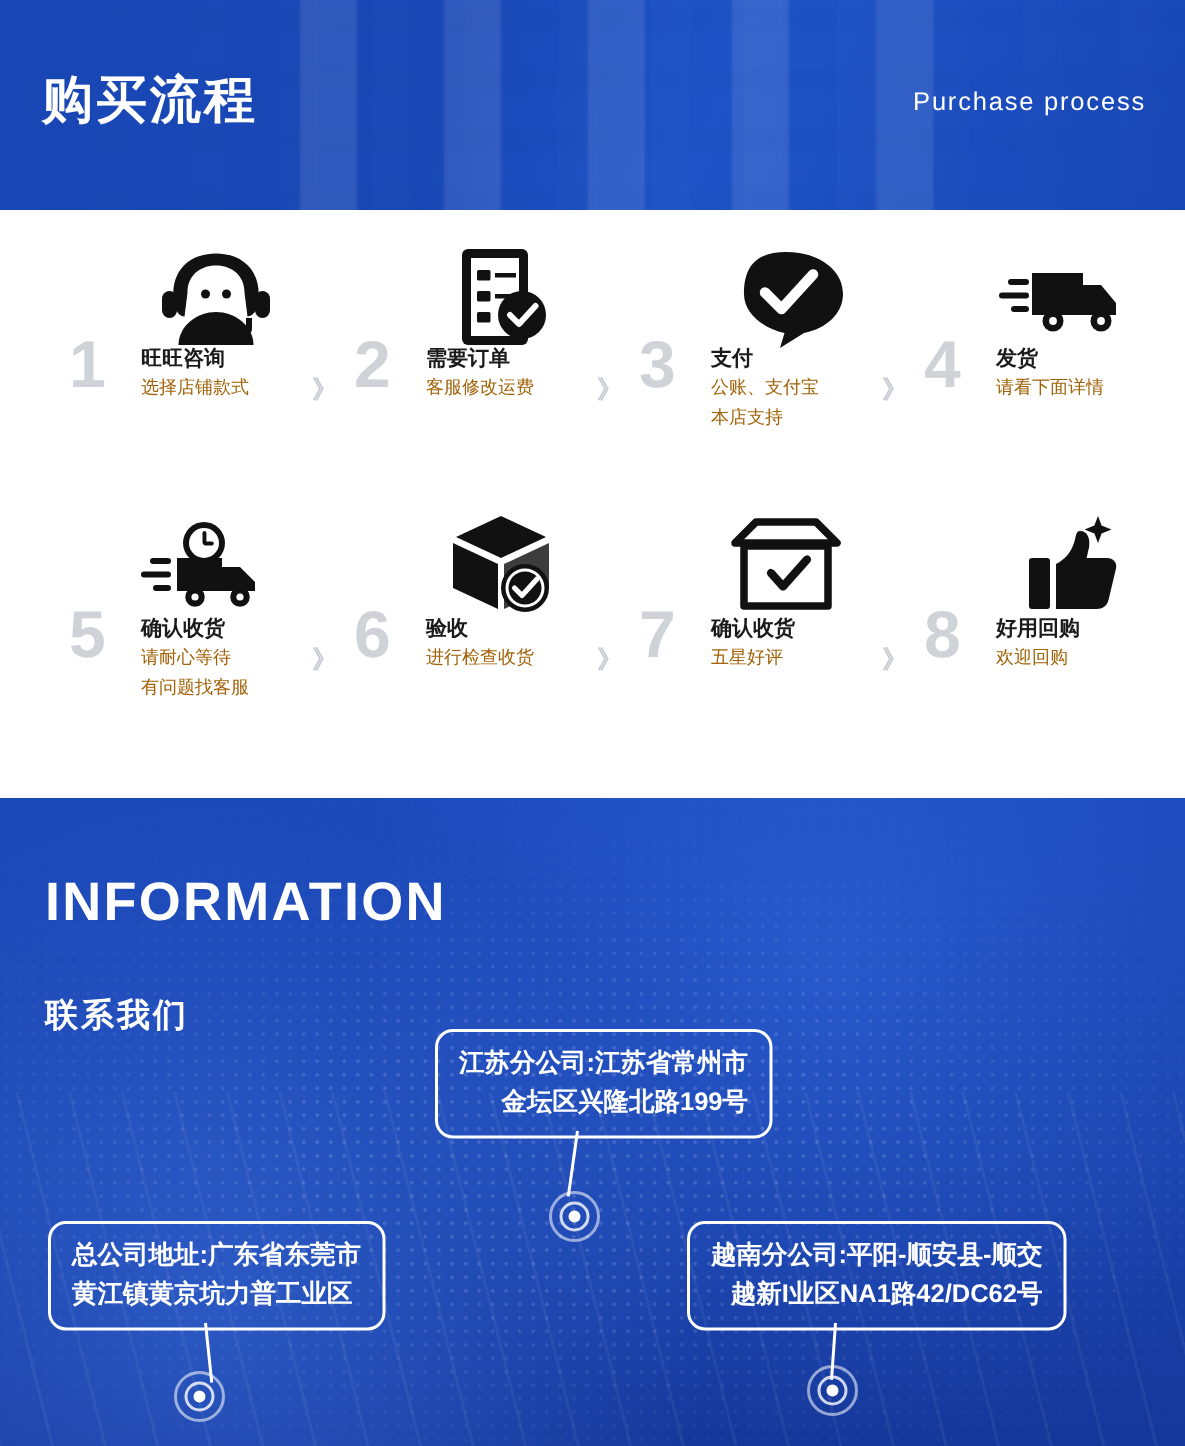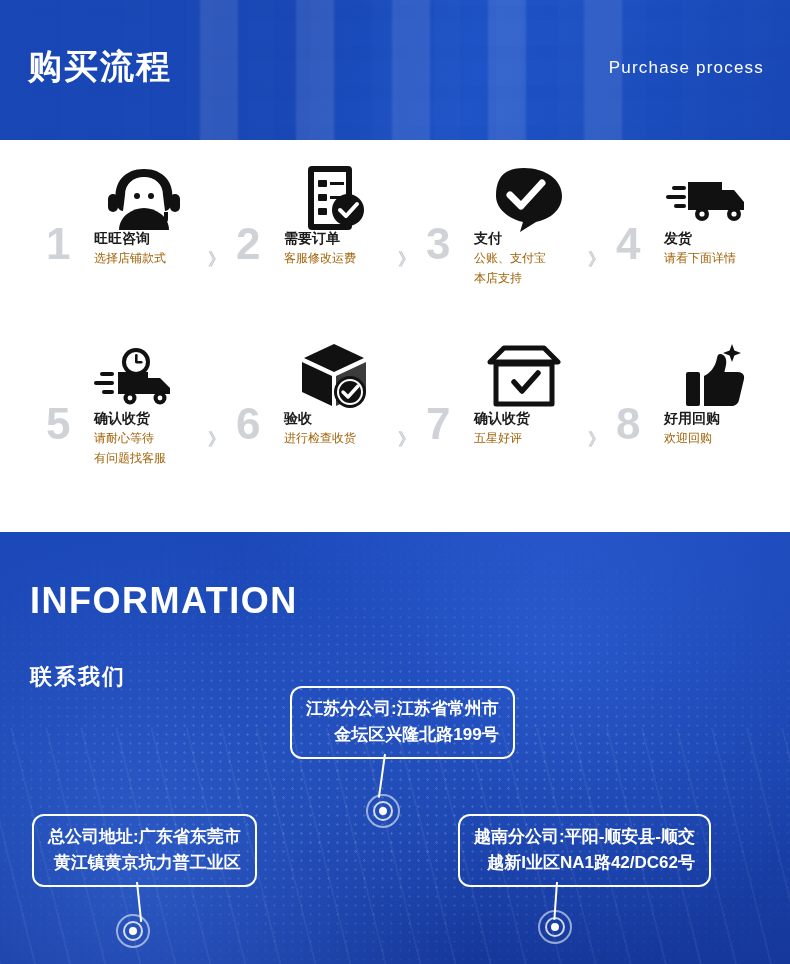--- a/index.html
+++ b/index.html
@@ -113,21 +113,21 @@
     position: absolute;
     border: 2px solid #ffffff;
     border-radius: 12px;
     color: #ffffff;
     font-size: 17px; font-weight: bold;
     line-height: 1.55;
     padding: 8px 14px;
     white-space: nowrap;
   }
   .bubble .l2 { display: block; text-align: right; }
-  .bubble.b-left .l2 { text-align: right; }
+  .bubble.b-left .l2 { text-align: left; }
 
   .tail { position: absolute; width: 2px; background: #ffffff; transform-origin: top center; }
 
   .pin { position: absolute; width: 34px; height: 34px; }
   .pin i {
     position: absolute; border-radius: 50%; border: 2px solid #ffffff; display: block;
   }
   .pin i.r1 { left: 0; top: 0; width: 34px; height: 34px; opacity: 0.55; }
   .pin i.r2 { left: 7px; top: 7px; width: 20px; height: 20px; opacity: 0.8; }
   .pin i.r3 { left: 13px; top: 13px; width: 8px; height: 8px; background: #ffffff; }

